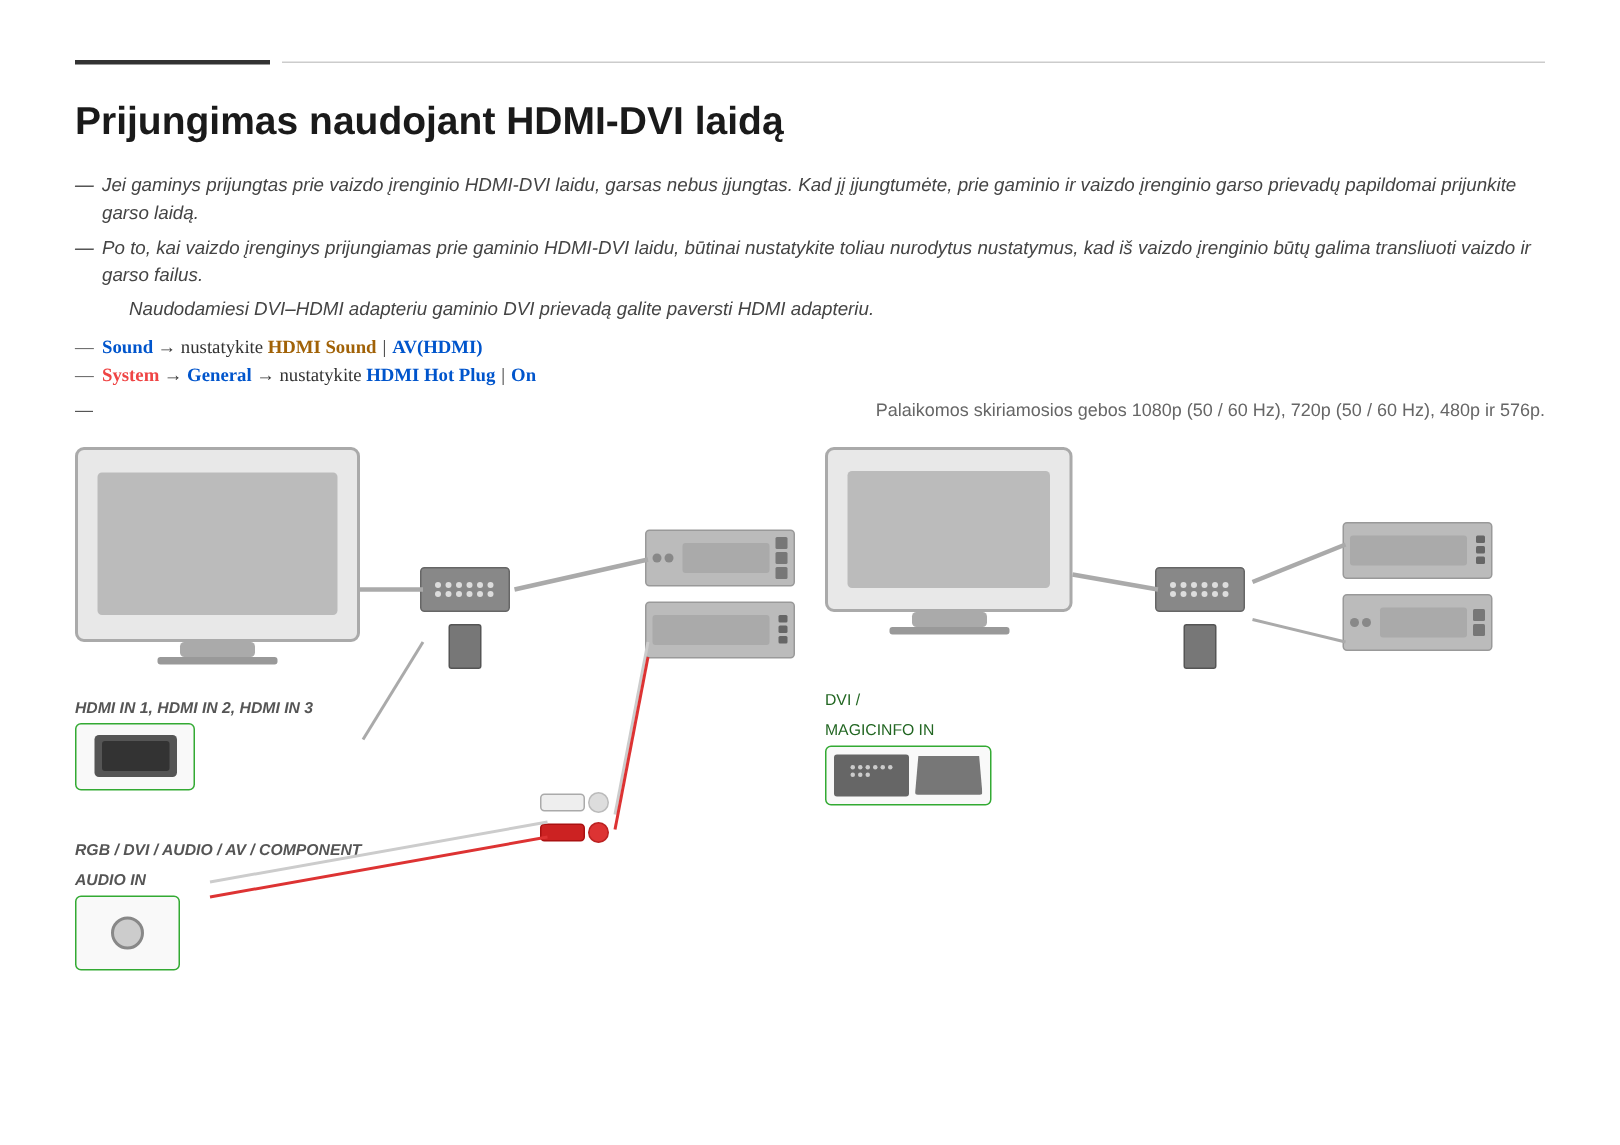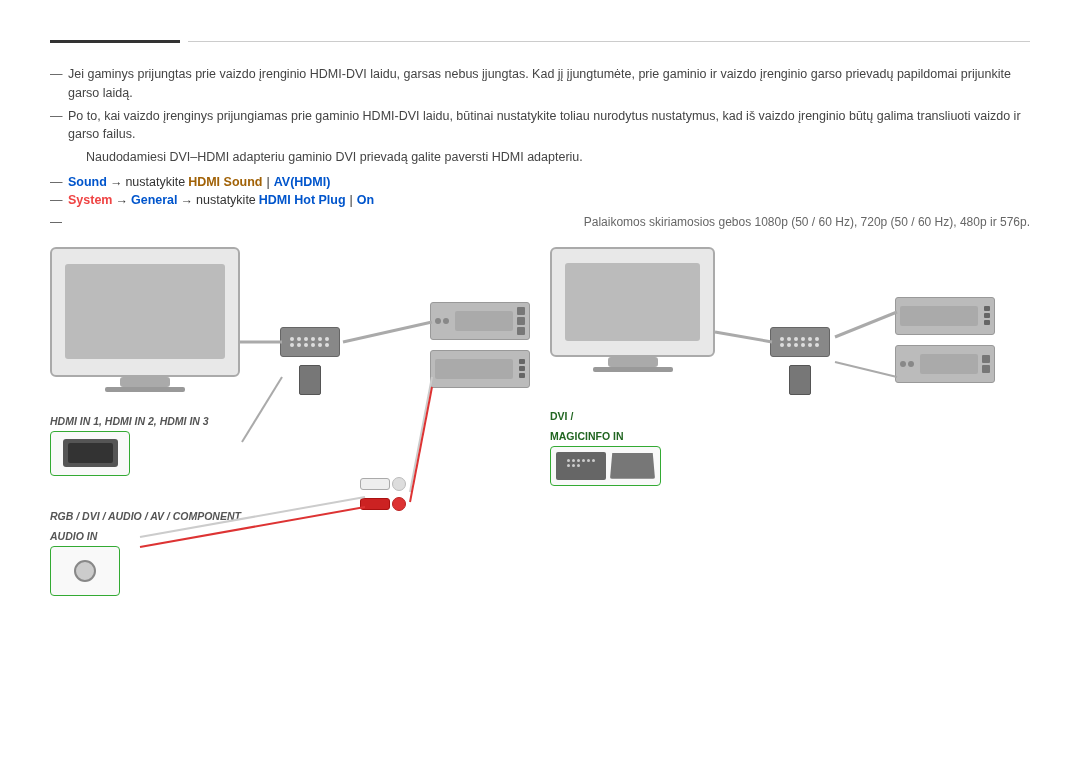--- a/index.html
+++ b/index.html
@@ -46,36 +46,38 @@
     .desc-block {
       margin-bottom: 8px;
       font-size: 12.5px;
       color: #444;
       line-height: 1.5;
     }
     .desc-block p {
       padding-left: 18px;
       position: relative;
       margin-bottom: 4px;
+      font-style: italic;
     }
     .desc-block p::before {
       content: '—';
       position: absolute;
       left: 0;
       color: #555;
     }
     .desc-block p.indent {
       padding-left: 36px;
     }
     .desc-block p.indent::before {
       content: '';
     }
 
     .bullet-items {
       margin: 6px 0 8px 0;
+      font-family: Liberation Serif, serif;
     }
     .bullet-item {
       display: flex;
       align-items: baseline;
       font-size: 12.5px;
       color: #444;
       margin-bottom: 4px;
       padding-left: 18px;
       position: relative;
     }
@@ -304,21 +306,21 @@
     }
 
     .right-section-layout {
       position: relative;
       height: 340px;
     }
 
     .green-label {
       font-size: 10.5px;
       color: #226622;
-      font-weight: 700;
+      font-weight: 400;
     }
 
     
     .monitor-sm {
       width: 165px;
       height: 110px;
     }
     .monitor-sm .monitor-screen {
       width: 135px;
       height: 78px;
@@ -371,20 +373,21 @@
 </head>
 <body>
 
 <div class="page">
 
   <div class="top-lines">
     <div class="line-dark"></div>
     <div class="line-light"></div>
   </div>
 
+  <h1 class="title">Prijungimas naudojant HDMI-DVI laidą</h1>
 
   <div class="desc-block">
     <p>
       <span>Jei gaminys prijungtas prie vaizdo įrenginio HDMI-DVI laidu, garsas nebus įjungtas. Kad jį įjungtumėte, prie gaminio ir vaizdo įrenginio garso prievadų papildomai prijunkite garso laidą.</span>
     </p>
     <p>
       <span>Po to, kai vaizdo įrenginys prijungiamas prie gaminio HDMI-DVI laidu, būtinai nustatykite toliau nurodytus nustatymus, kad iš vaizdo įrenginio būtų galima transliuoti vaizdo ir garso failus.</span>
     </p>
     <p class="indent">
       <span>Naudodamiesi DVI–HDMI adapteriu gaminio DVI prievadą galite paversti HDMI adapteriu.</span>

